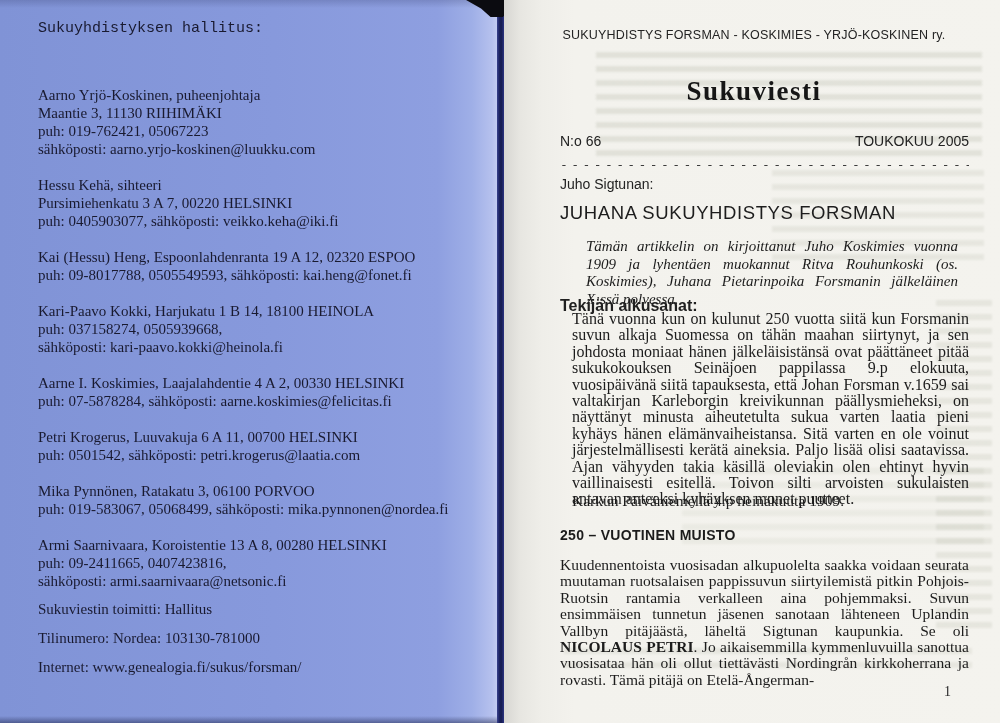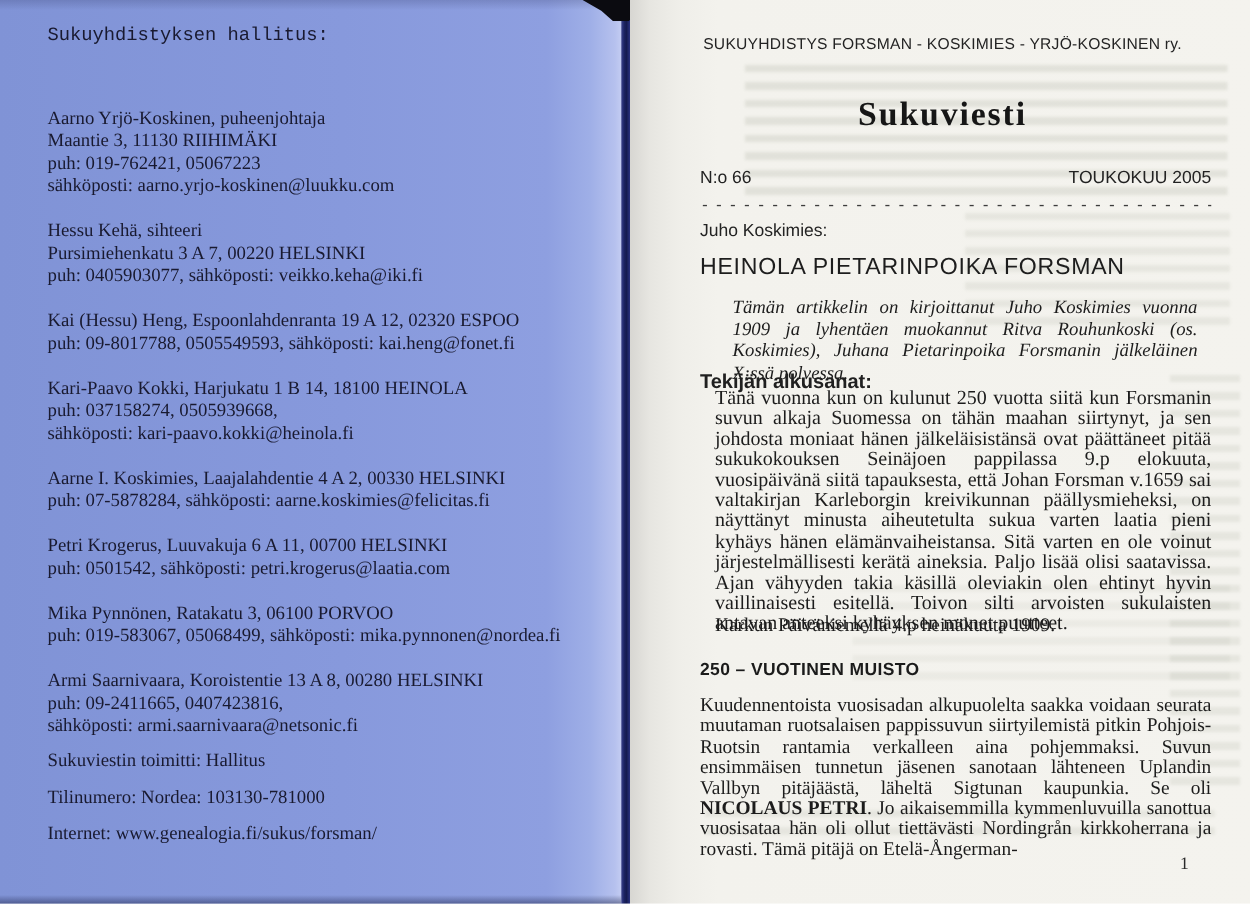--- a/index.html
+++ b/index.html
@@ -138,23 +138,23 @@
 
     <div class="rp nl-title">Sukuviesti</div>
 
     <div class="rp sans issue-row">
       <span>N:o 66</span>
       <span>TOUKOKUU 2005</span>
     </div>
 
     <div class="rp dash-sep">---------------------------------------------</div>
 
-    <div class="rp sans byline">Juho Koskimies:</div>
+    <div class="rp sans byline">Juho Sigtunan:</div>
 
-    <div class="rp sans article-title">HEINOLA PIETARINPOIKA FORSMAN</div>
+    <div class="rp sans article-title">JUHANA SUKUYHDISTYS FORSMAN</div>
 
     <div class="rp lede">Tämän artikkelin on kirjoittanut Juho Koskimies vuonna 1909 ja lyhentäen muokannut Ritva Rouhunkoski (os. Koskimies), Juhana Pietarinpoika Forsmanin jälkeläinen X:ssä polvessa.</div>
 
     <div class="rp sans sec1-heading">Tekijän alkusanat:</div>
 
     <div class="rp sec1-para">Tänä vuonna kun on kulunut 250 vuotta siitä kun Forsmanin suvun alkaja Suomessa on tähän maahan siirtynyt, ja sen johdosta moniaat hänen jälkeläisistänsä ovat päättäneet pitää sukukokouksen Seinäjoen pappilassa 9.p elokuuta, vuosipäivänä siitä tapauksesta, että Johan Forsman v.1659 sai valtakirjan Karleborgin kreivikunnan päällysmieheksi, on näyttänyt minusta aiheutetulta sukua varten laatia pieni kyhäys hänen elämänvaiheistansa. Sitä varten en ole voinut järjestelmällisesti kerätä aineksia. Paljo lisää olisi saatavissa. Ajan vähyyden takia käsillä oleviakin olen ehtinyt hyvin vaillinaisesti esitellä. Toivon silti arvoisten sukulaisten antavan anteeksi kyhäyksen monet puutteet.</div>
 
     <div class="rp dateline">Karkun Päiväniemellä 4.p heinäkuuta 1909.</div>
 
     <div class="rp sans sec2-heading">250 – VUOTINEN MUISTO</div>

